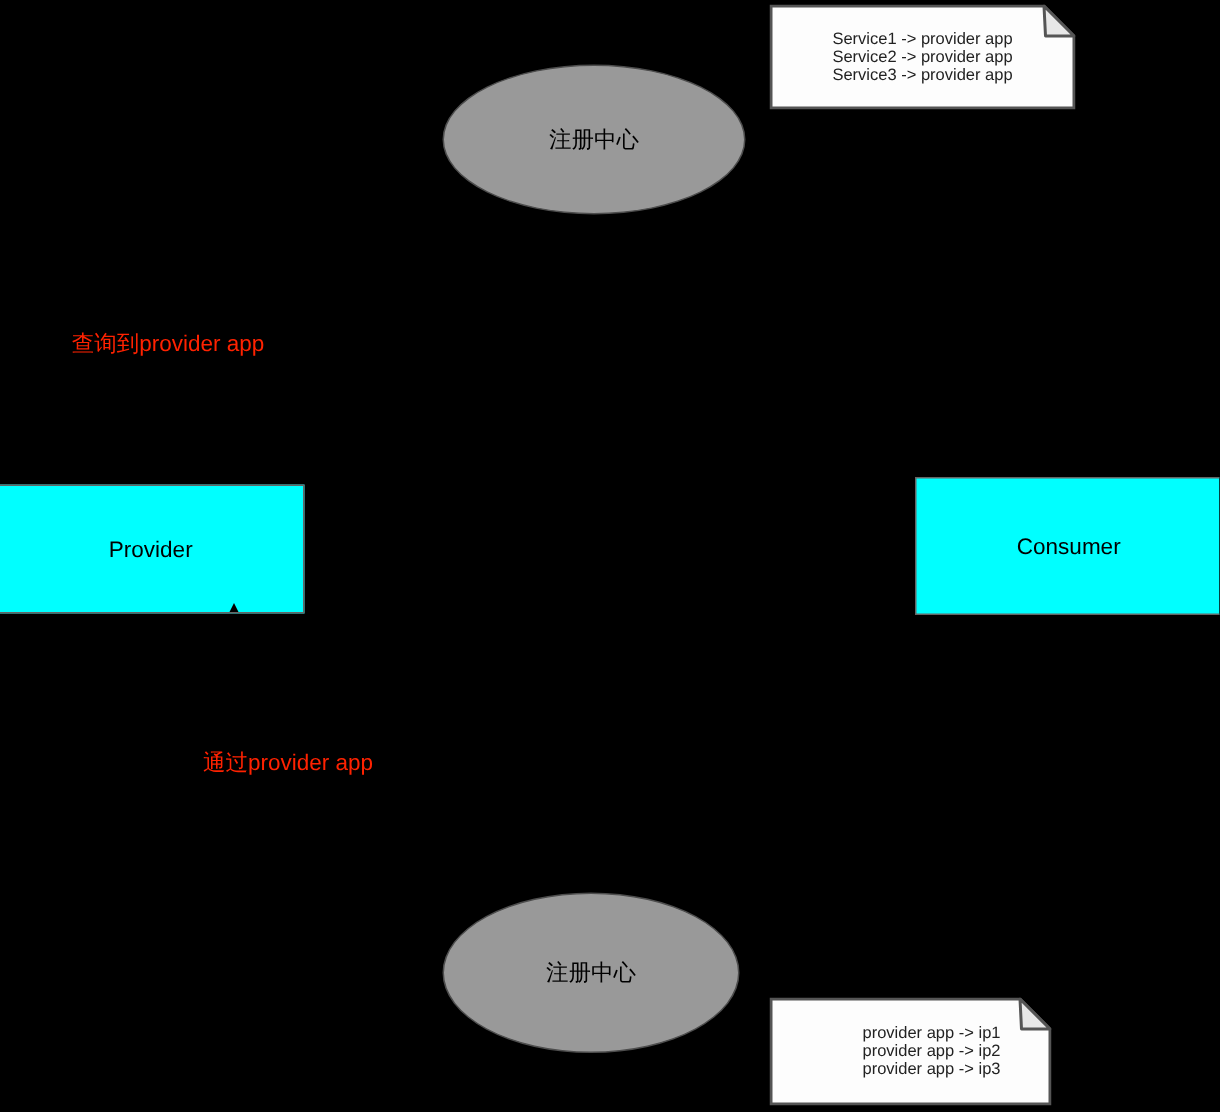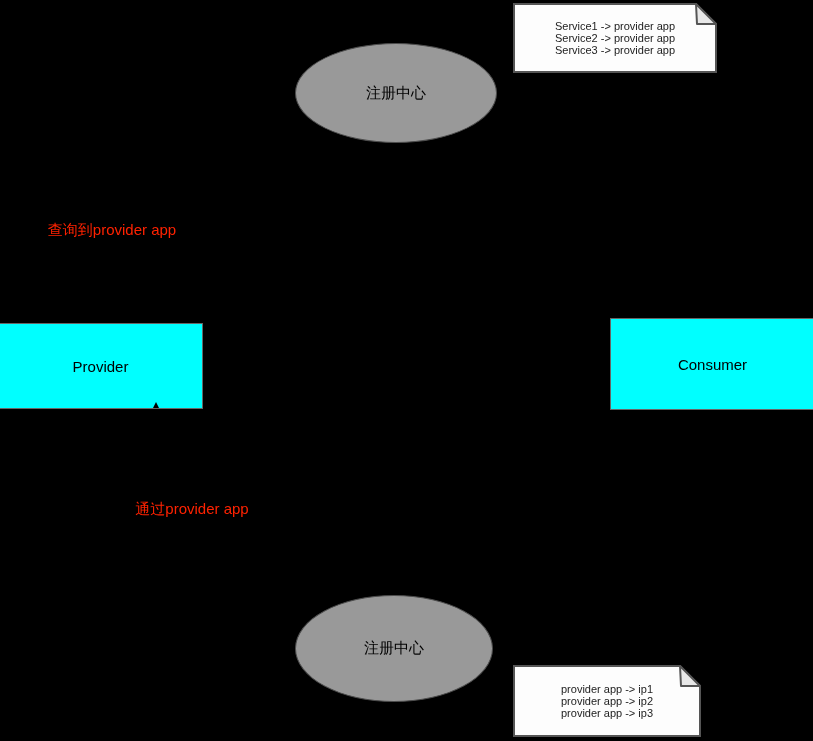--- a/index.html
+++ b/index.html
@@ -57,21 +57,21 @@
     display: flex;
     flex-direction: column;
     align-items: center;
     justify-content: center;
     color: #222222;
     font-size: 11px;
     line-height: 12px;
     text-align: center;
   }
   .note-config { left: 513px; top: 3px; width: 204px; height: 70px; }
-  .note-registry { left: 513px; top: 665px; width: 188px; height: 72px; }
+  .note-registry { left: 513px; top: 665px; width: 188px; height: 72px; padding-left: 28px; }
 
   
   .edge-label {
     position: absolute;
     color: #FF2200;
     font-size: 15px;
     line-height: 23px;
     text-align: center;
   }
   .edge-label-config { left: 26px; top: 218px; width: 172px; }

